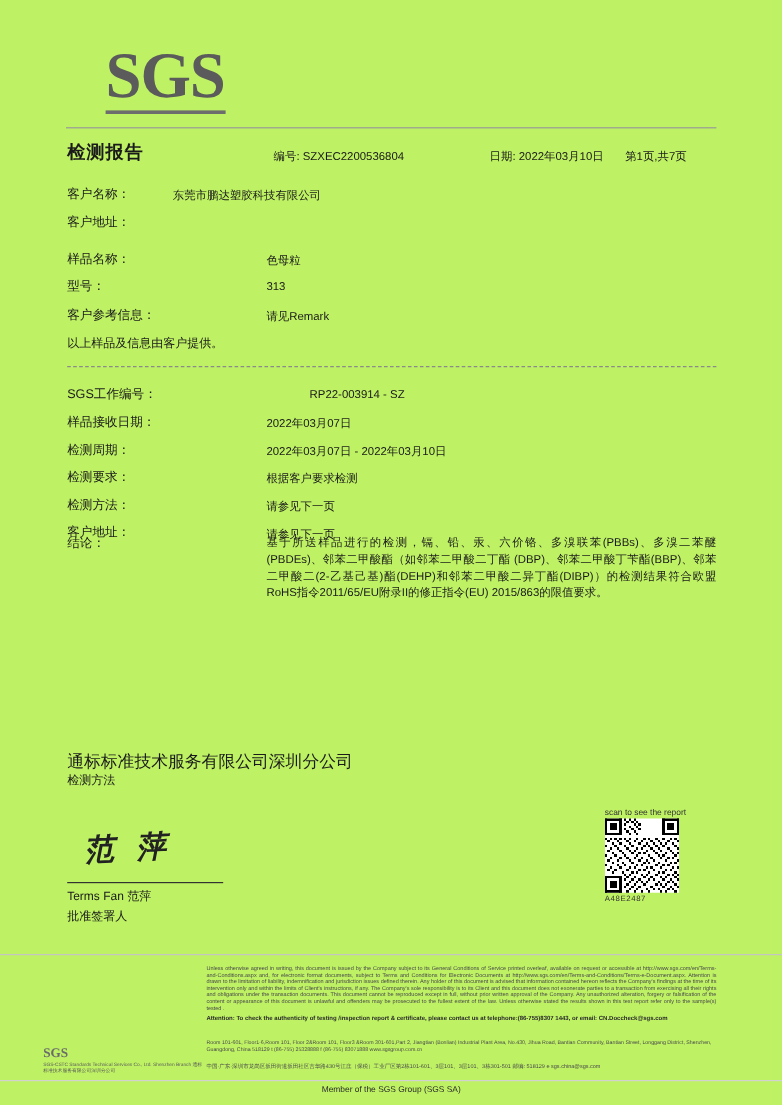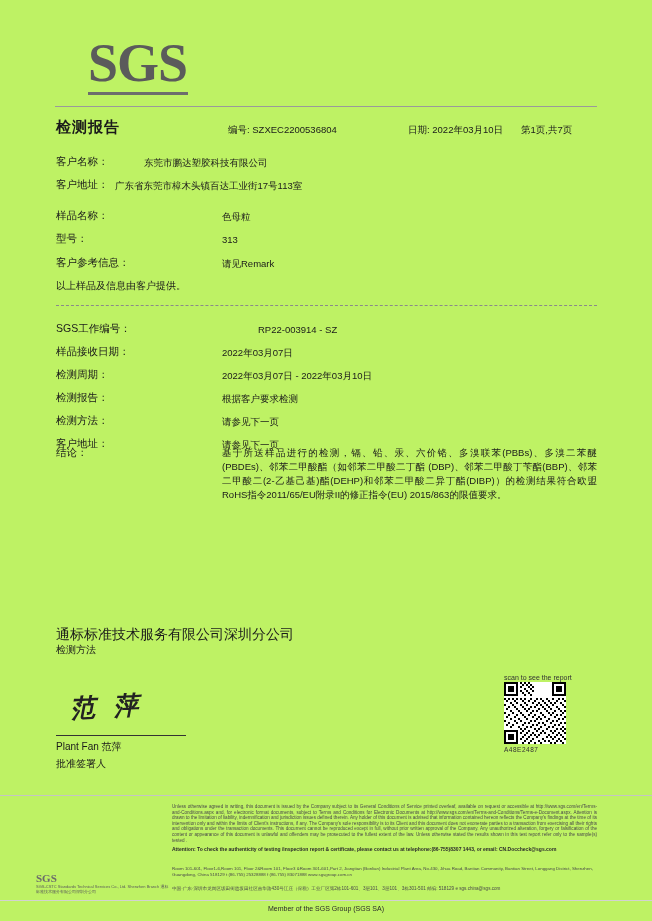--- a/index.html
+++ b/index.html
@@ -285,21 +285,20 @@
 
   <div class="report-title">检测报告</div>
   <div class="hdr-no">编号: SZXEC2200536804</div>
   <div class="hdr-date">日期: 2022年03月10日</div>
   <div class="hdr-page">第1页,共7页</div>
 
   <div class="f-label" style="top:155px;">客户名称：</div>
   <div class="f-value" style="left:144px; top:157px;">东莞市鹏达塑胶科技有限公司</div>
 
   <div class="f-label" style="top:178px;">客户地址：</div>
-  <div class="f-value" style="left:115px; top:180px;">广东省东莞市樟木头镇百达工业街17号113室</div>
 
   <div class="f-label" style="top:209px;">样品名称：</div>
   <div class="f-value" style="left:222px; top:211px;">色母粒</div>
 
   <div class="f-label" style="top:232px;">型号：</div>
   <div class="f-value" style="left:222px; top:234px;">313</div>
 
   <div class="f-label" style="top:256px;">客户参考信息：</div>
   <div class="f-value" style="left:222px; top:258px;">请见Remark</div>
 
@@ -309,37 +308,37 @@
 
   <div class="f-label" style="top:322px;">SGS工作编号：</div>
   <div class="f-value" style="left:222px; top:324px;padding-left:36px;">RP22-003914 - SZ</div>
 
   <div class="f-label" style="top:345px;">样品接收日期：</div>
   <div class="f-value" style="left:222px; top:347px;">2022年03月07日</div>
 
   <div class="f-label" style="top:368px;">检测周期：</div>
   <div class="f-value" style="left:222px; top:370px;">2022年03月07日 - 2022年03月10日</div>
 
-  <div class="f-label" style="top:391px;">检测报告：</div>
+  <div class="f-label" style="top:391px;">检测要求：</div>
   <div class="f-value" style="left:222px; top:393px;">根据客户要求检测</div>
 
   <div class="f-label" style="top:414px;text-align:right;">检测方法：</div>
   <div class="f-value" style="left:222px; top:416px;">请参见下一页</div>
 
   <div class="f-label" style="top:437px;">客户地址：</div>
   <div class="f-value" style="left:222px; top:439px;">请参见下一页</div>
 
   <div class="f-label" style="top:446px;">结论：</div>
   <div class="conclusion">基于所送样品进行的检测，镉、铅、汞、六价铬、多溴联苯(PBBs)、多溴二苯醚(PBDEs)、邻苯二甲酸酯（如邻苯二甲酸二丁酯 (DBP)、邻苯二甲酸丁苄酯(BBP)、邻苯二甲酸二(2-乙基己基)酯(DEHP)和邻苯二甲酸二异丁酯(DIBP)）的检测结果符合欧盟RoHS指令2011/65/EU附录II的修正指令(EU) 2015/863的限值要求。</div>
 
   <div class="sig-company">通标标准技术服务有限公司深圳分公司</div>
   <div class="sig-auth">检测方法</div>
   <div class="sig-script">范 萍</div>
   <div class="sig-rule"></div>
-  <div class="sig-name">Plant Fan 范萍</div>
+  <div class="sig-name">Terms Fan 范萍</div>
   <div class="sig-role">批准签署人</div>
 
   <div class="qr-caption">scan to see the report</div>
   <div class="qr-box">
     <svg width="62" height="62" viewBox="0 0 31 31" shape-rendering="crispEdges">
       <rect width="31" height="31" fill="#ffffff"></rect>
       <g fill="#000000">
         <rect x="0" y="0" width="7" height="1"></rect>
           <rect x="0" y="6" width="7" height="1"></rect>
         <rect x="0" y="0" width="1" height="7"></rect>

